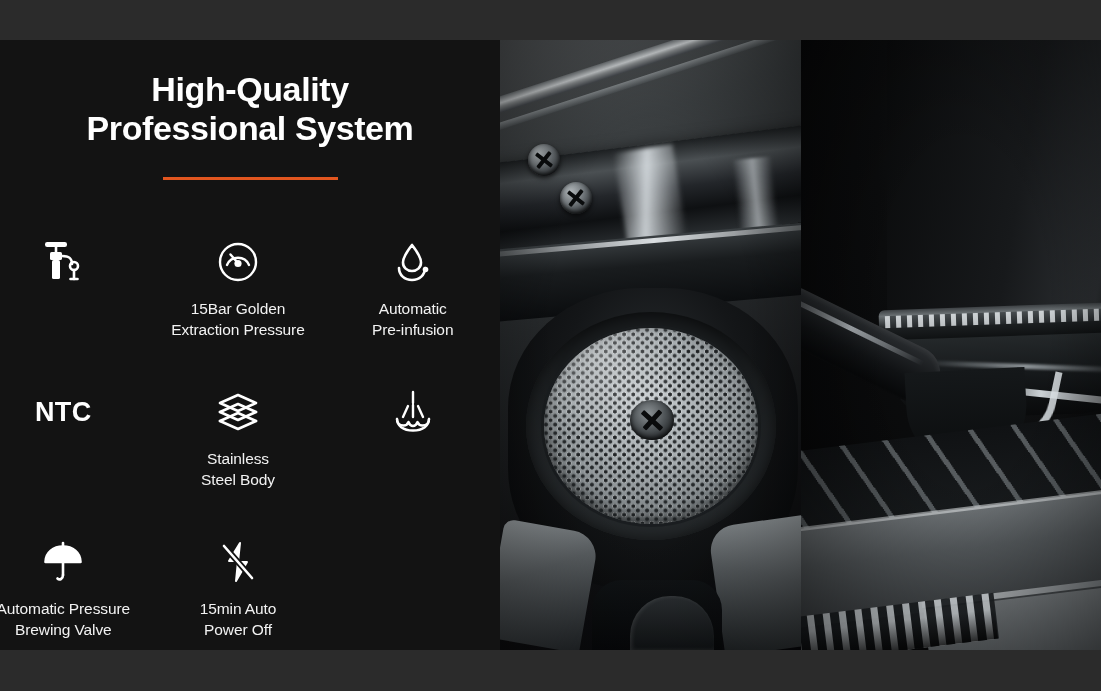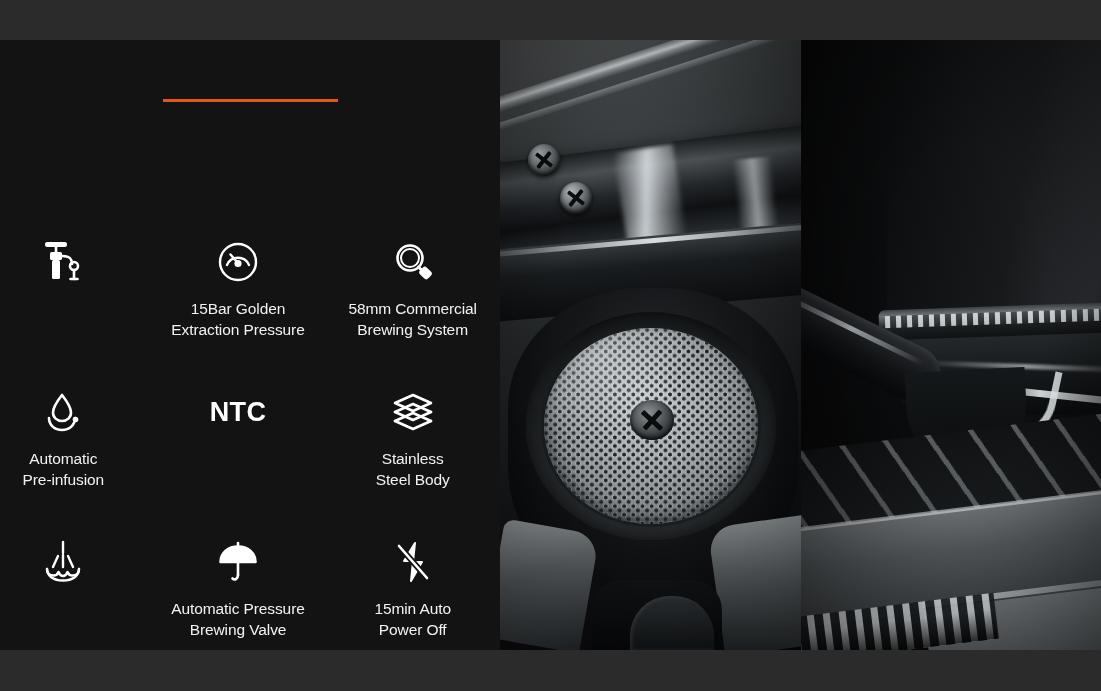--- a/index.html
+++ b/index.html
@@ -397,20 +397,22 @@
 
 <div id="page">
 
   <div class="chrome-band chrome-top"></div>
 
   <div id="banner">
 
     <div id="feature-panel">
 
       <div id="headline">
+        <span class="line">High-Quality</span>
+        <span class="line">Professional System</span>
       </div>
 
       <div id="headline-rule"></div>
 
       <div id="feature-grid">
 
         <div class="feature-cell">
           <div class="feature-icon">
             <svg width="44" height="46" viewBox="0 0 44 46" fill="none" stroke="#ffffff" stroke-width="2.6" stroke-linecap="round" stroke-linejoin="round">
               <rect x="4" y="3" width="22" height="5" rx="2.2" fill="#ffffff" stroke="none"></rect>
@@ -431,32 +433,20 @@
               <circle cx="21" cy="21" r="18"></circle>
               <path d="M10 24 A12 12 0 0 1 32 24"></path>
               <line x1="13.5" y1="13.5" x2="20" y2="21"></line>
               <circle cx="21" cy="22.5" r="3.6" fill="#ffffff" stroke="none"></circle>
             </svg>
           </div>
           <div class="feature-label">15Bar Golden
 Extraction Pressure</div>
         </div>
 
-        <div class="feature-cell">
-          <div class="feature-icon">
-            <svg width="42" height="42" viewBox="0 0 42 42" fill="none" stroke="#ffffff" stroke-width="2.6" stroke-linecap="round" stroke-linejoin="round">
-              <circle cx="18" cy="17" r="12.5"></circle>
-              <circle cx="18" cy="17" r="9" stroke-width="2"></circle>
-              <path d="M26.5 26 L31 30.5" stroke-width="3"></path>
-              <rect x="28.5" y="28" width="10" height="8" rx="2.2" transform="rotate(45 33.5 32)" fill="#ffffff" stroke="#ffffff" stroke-width="1.6"></rect>
-            </svg>
-          </div>
-          <div class="feature-label">58mm Commercial
-Brewing System</div>
-        </div>
 
         <div class="feature-cell">
           <div class="feature-icon">
             <svg width="42" height="44" viewBox="0 0 42 44" fill="none" stroke="#ffffff" stroke-width="2.6" stroke-linecap="round" stroke-linejoin="round">
               <path d="M20 5 C20 5, 11 16.5, 11 22.5 C11 27.5, 15 31, 20 31 C25 31, 29 27.5, 29 22.5 C29 16.5, 20 5, 20 5 Z"></path>
               <path d="M7 28 C7 35, 12.5 40, 20 40 C27.5 40, 33 35, 33 28"></path>
               <circle cx="33.5" cy="29.5" r="2.8" fill="#ffffff" stroke="none"></circle>
             </svg>
           </div>
           <div class="feature-label">Automatic

